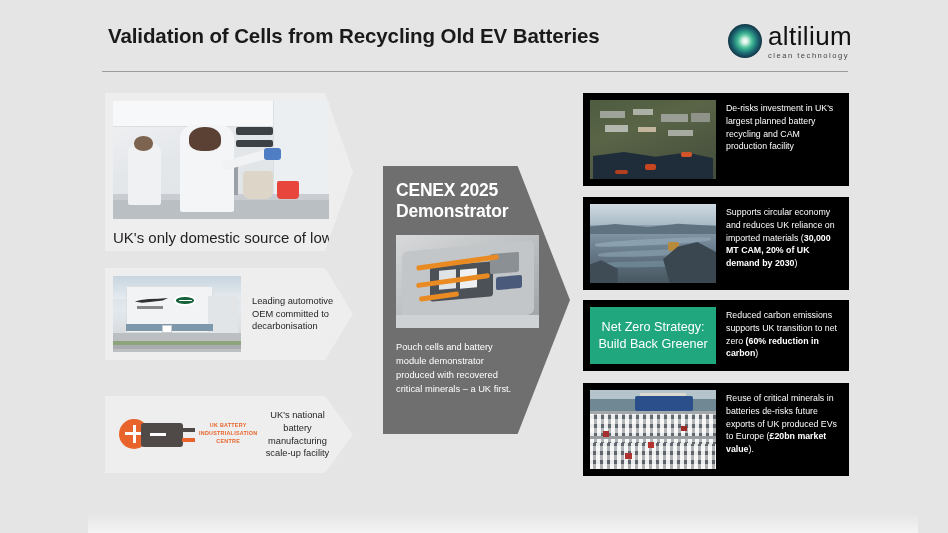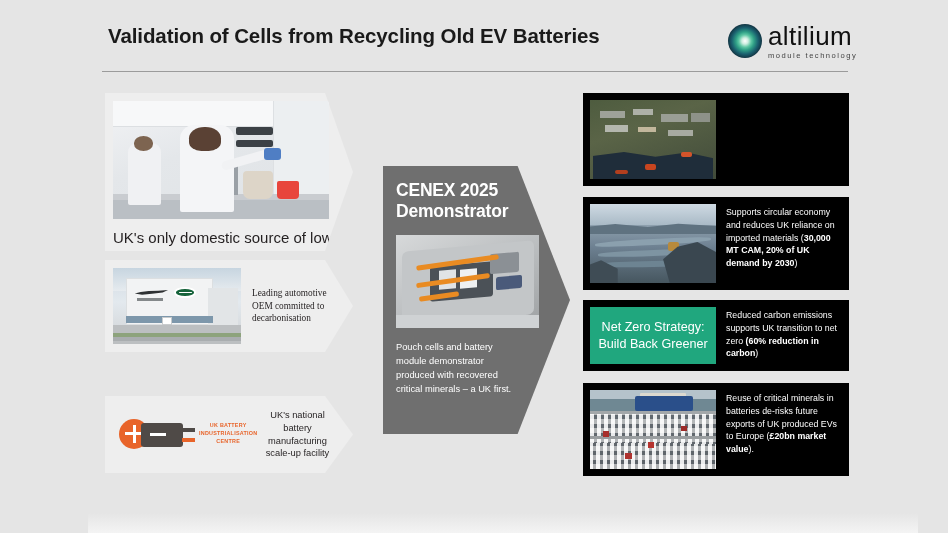--- a/index.html
+++ b/index.html
@@ -89,21 +89,21 @@
 
   .left-item {
     position: absolute;
     background: #eeeeee;
     clip-path: polygon(0 0, calc(100% - 28px) 0, 100% 50%, calc(100% - 28px) 100%, 0 100%);
     display: flex;
     align-items: center;
   }
 
   .left-item-1 { left: 105px; top: 93px;  width: 248px; height: 158px; display:block; }
-  .left-item-2 { left: 105px; top: 260px; width: 248px; height: 92px; font-family: Liberation Serif, serif; }
+  .left-item-2 { left: 105px; top: 268px; width: 248px; height: 92px; }
   .left-item-3 { left: 105px; top: 396px; width: 248px; height: 77px; text-align: center; }
 
   .li-photo {
     position: relative;
     overflow: hidden;
     flex: none;
   }
   .li1-photo { margin: 8px 0 0 8px; width: 216px; height: 118px; }
   .li2-photo { margin-left: 8px; width: 128px; height: 76px; }
 
@@ -325,21 +325,21 @@
 
 <div class="slide">
 
   <div class="page-title">Validation of Cells from Recycling Old EV Batteries</div>
   <div class="title-rule"></div>
 
   <div class="logo">
     <div class="logo-mark"></div>
     <div class="logo-words">
       <div class="logo-name">altilium</div>
-      <div class="logo-tag">module technology</div>
+      <div class="logo-tag">clean technology</div>
     </div>
   </div>
 
   <div class="left-col">
 
     <div class="left-item left-item-1">
       <div class="li-photo li1-photo lab">
         <div class="hood-top"></div>
           <div class="hood-right"></div>
         <div class="bench"></div>
@@ -420,20 +420,23 @@
         <div class="r3"></div>
       <div class="r4"></div>
         <div class="r5"></div>
         <div class="r6"></div>
         <div class="r7"></div>
       <div class="water"></div>
       <div class="boat1"></div>
         <div class="boat2"></div>
         <div class="boat3"></div>
     </div>
+    <div class="rc-text">
+      <span>De-risks investment in UK's largest planned battery recycling and CAM production facility</span><b></b><span></span>
+    </div>
   </div>
 
   <div class="right-card rc-2">
     <div class="rc-visual mine">
       <div class="sky"></div>
         <div class="rim"></div>
       <div class="t1"></div>
         <div class="t2"></div>
         <div class="t3"></div>
       <div class="truck"></div>

